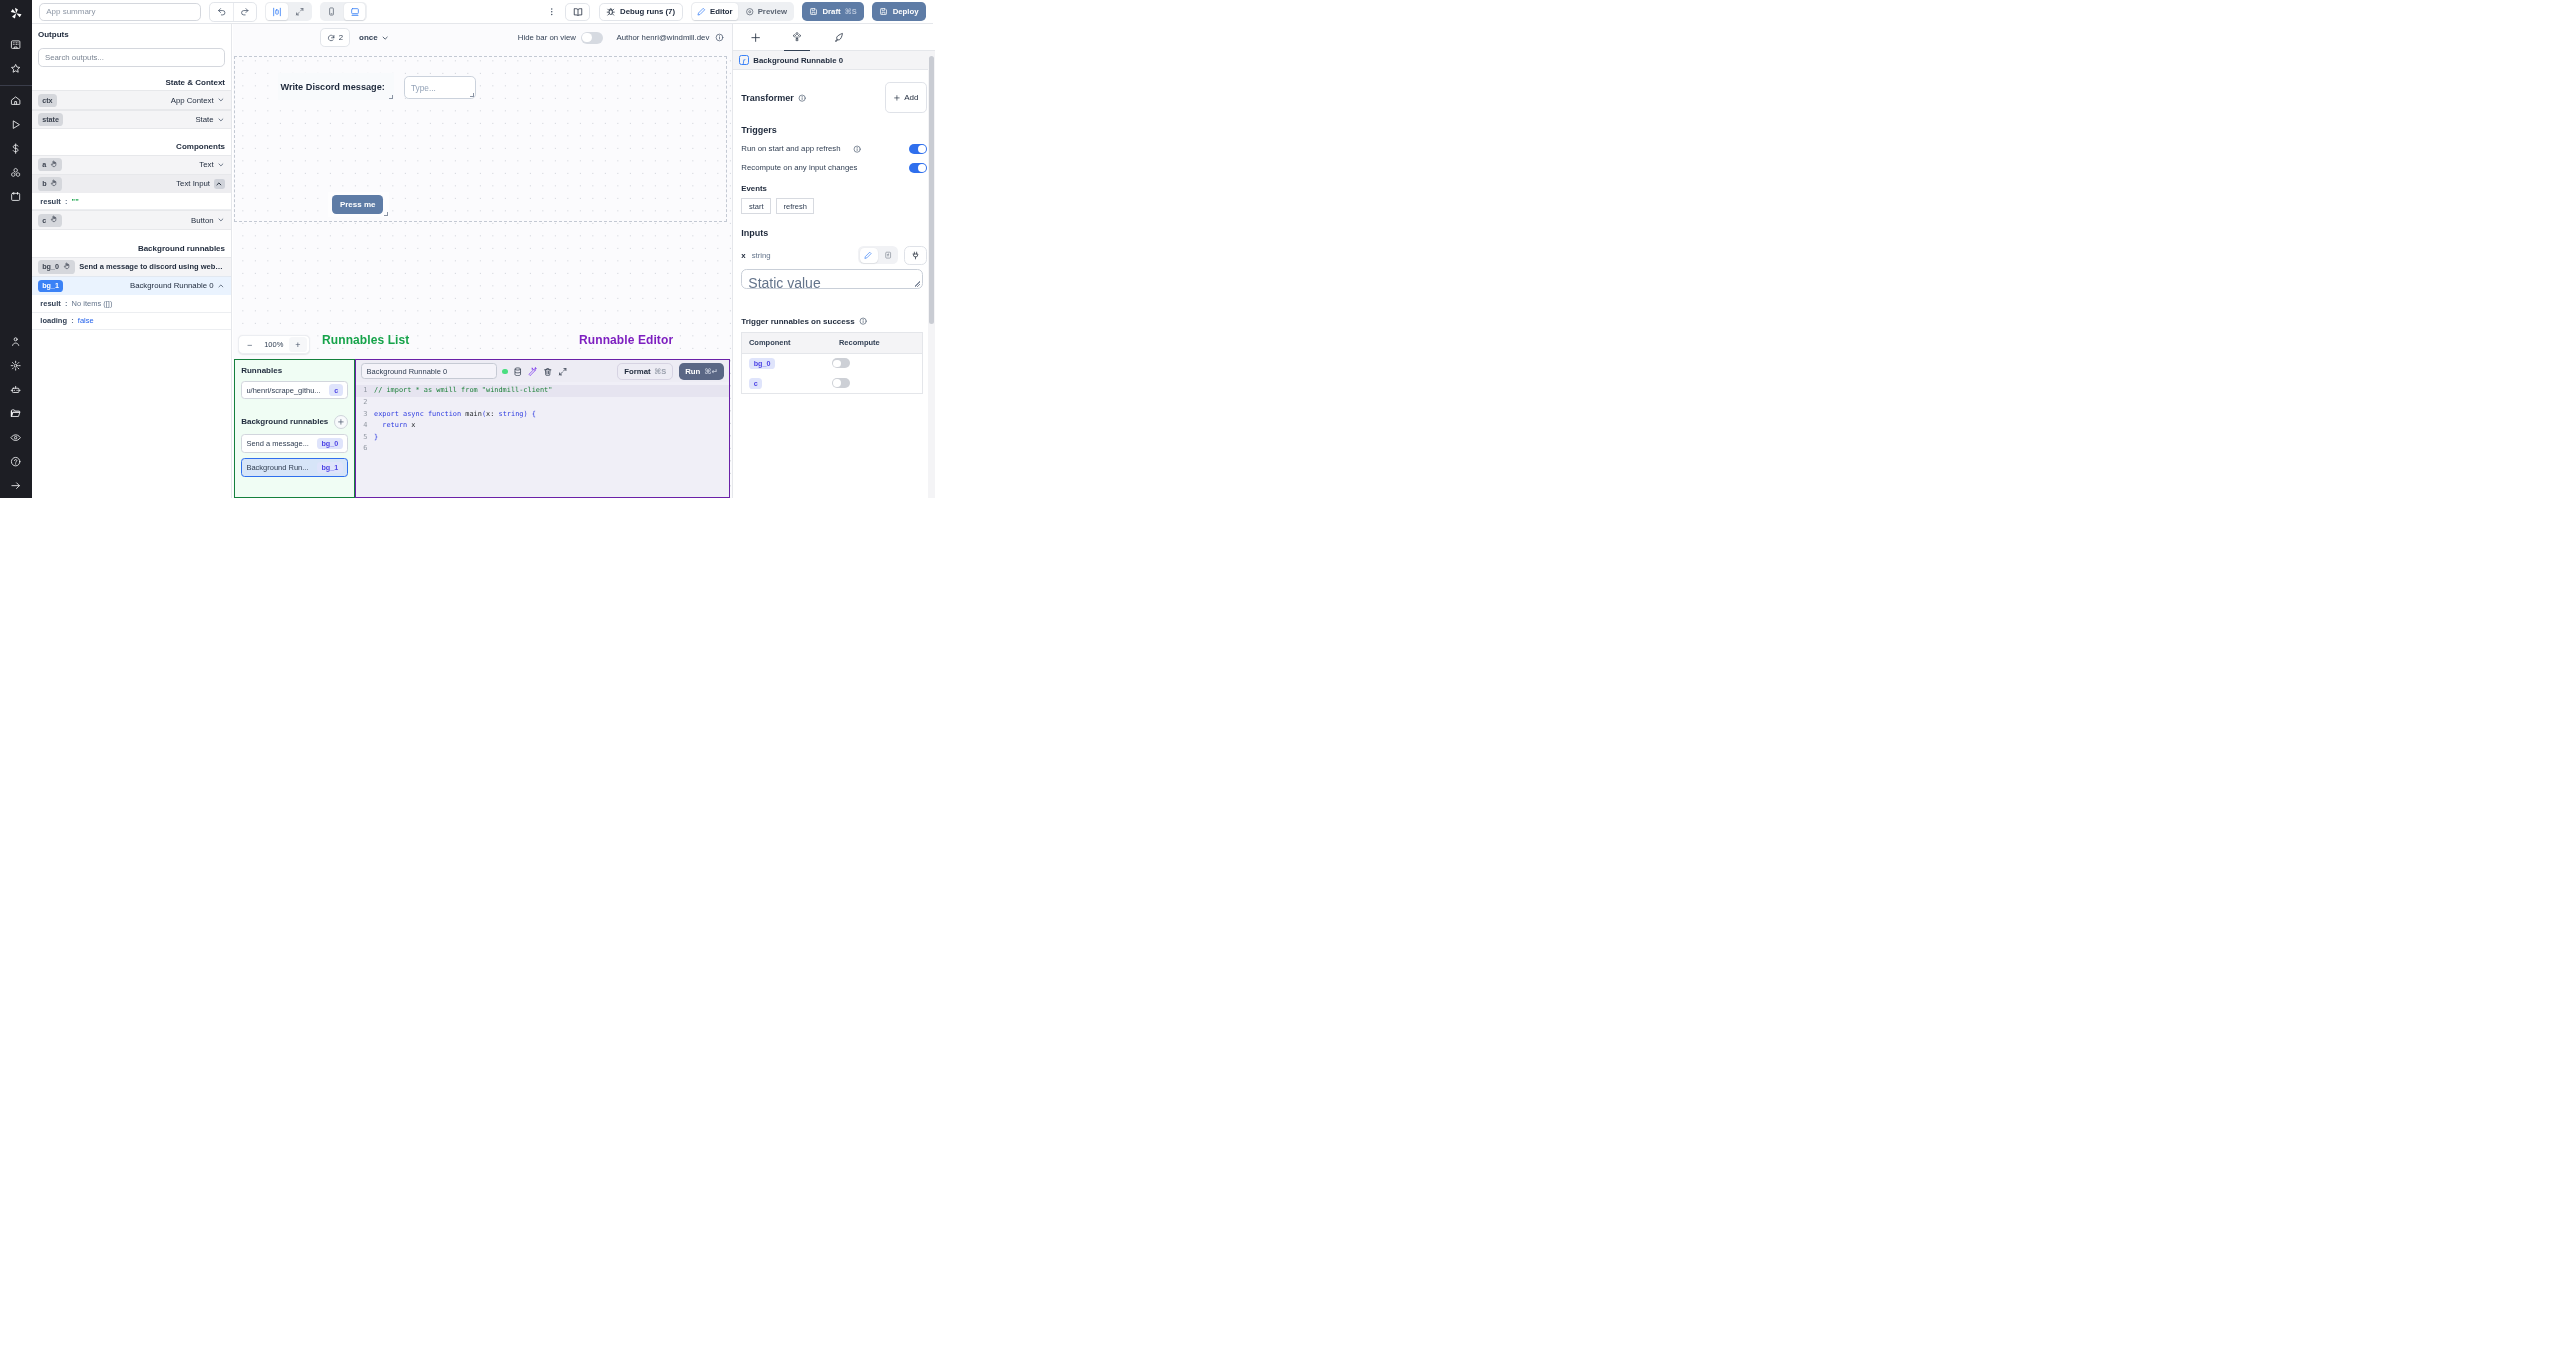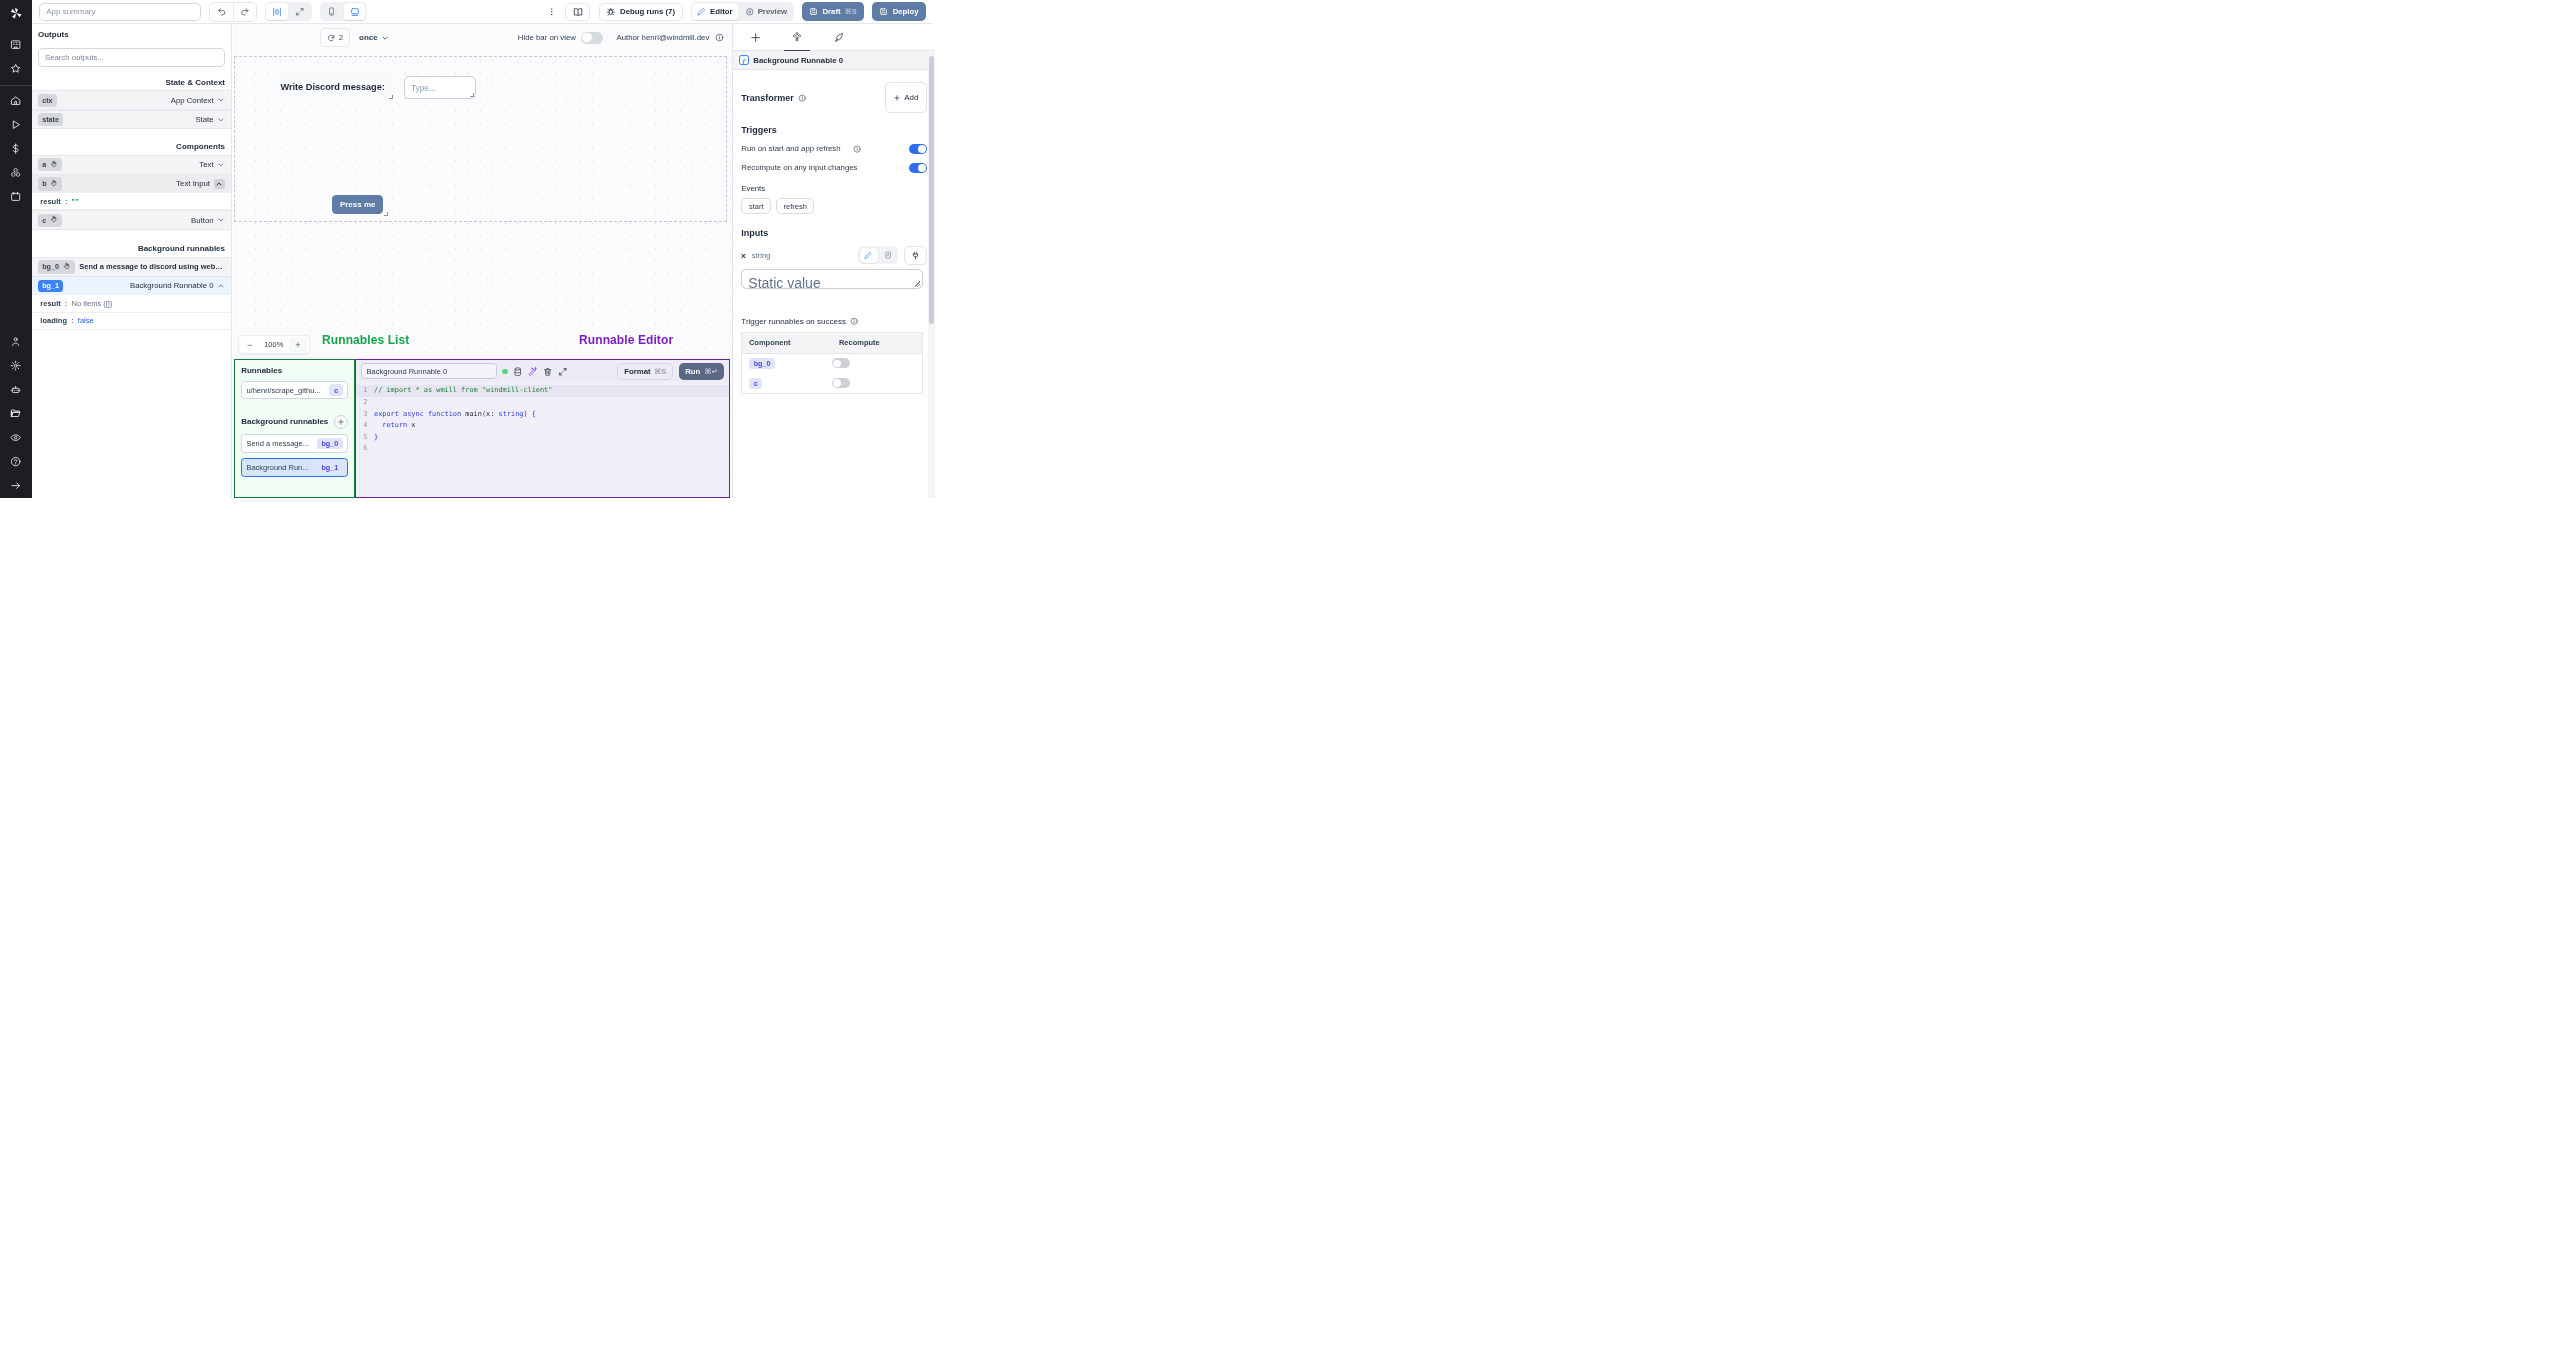--- a/index.html
+++ b/index.html
@@ -118,27 +118,27 @@
   .rpanel{position:absolute;right:0;top:24px;bottom:0;width:203px;background:#fff;border-left:0.6px solid #e5e7eb;z-index:10;}
   .rtabs{height:27.4px;border-bottom:0.6px solid #e5e7eb;display:flex;align-items:center;gap:15.5px;padding-left:9.5px;}
   .rtab{width:26px;height:27px;display:flex;align-items:center;justify-content:center;color:#2f3a4a;cursor:pointer;position:relative;}
   .rtab.active::after{content:"";position:absolute;left:0;right:0;bottom:-0.6px;height:1.8px;background:#334155;}
   .rhead{height:18.5px;background:#f4f4f6;border-bottom:0.6px solid #e5e7eb;display:flex;align-items:center;gap:4.8px;padding:0 6px;}
   .fbox{width:9.5px;height:9.5px;border:1px solid #3b82f6;border-radius:2.4px;color:#3b82f6;font-size:6.6px;font-weight:700;font-style:italic;display:flex;align-items:center;justify-content:center;font-family:"Liberation Serif",serif;}
   .rhead .t{font-size:7.8px;font-weight:700;color:#1e293b;}
   .rbody{padding:0 8.3px;position:relative;}
   .sec-row{display:flex;align-items:center;gap:4.2px;}
   .h15{font-size:9px;font-weight:700;color:#1e293b;}
-  .h13{font-size:7.8px;font-weight:400;color:#1e293b;}
+  .h13{font-size:7.8px;font-weight:700;color:#1e293b;}
   .info{color:#475569;display:flex;}
   .add-btn{margin-left:auto;height:31px;border:0.6px solid #dfe2e8;border-radius:4.8px;background:#fff;display:flex;align-items:center;gap:3.6px;padding:0 7.2px;font-size:8px;color:#1e293b;cursor:pointer;}
   .trg-row{display:flex;align-items:center;margin-top:9px;font-size:7.8px;color:#334155;gap:12px;}
   .trg-row .toggle{margin-left:auto;}
   .chips{display:flex;gap:4.8px;margin-top:5.4px;}
-  .chip{border:0.6px solid #d7dae0;border-radius:5px;padding:2.4px 6.6px;font-size:7.5px;color:#334155;background:#fff;cursor:pointer;}
+  .chip{border:0.6px solid #d7dae0;border-radius:0;padding:2.4px 6.6px;font-size:7.5px;color:#334155;background:#fff;cursor:pointer;}
   .inp-row{display:flex;align-items:center;margin-top:8.3px;gap:6px;}
   .inp-row .vname{font-size:7.8px;font-weight:700;color:#1e293b;}
   .inp-row .vtype{font-size:7.8px;color:#64748b;}
   .mini-seg{margin-left:auto;background:#f1f2f5;border-radius:5.4px;padding:1.2px;display:flex;gap:1.2px;}
   .mini-seg .mbtn{width:18px;height:15.5px;border-radius:4.2px;display:flex;align-items:center;justify-content:center;color:#737b88;cursor:pointer;}
   .mini-seg .mbtn.active{background:#fff;box-shadow:0 0.6px 1.2px rgba(16,24,40,.15);color:#3b82f6;}
   .plug-btn{width:22.7px;height:18.5px;border:0.6px solid #dfe2e8;border-radius:5.4px;background:#fff;display:flex;align-items:center;justify-content:center;color:#1f2937;cursor:pointer;}
   .static-input{margin-top:4.8px;width:182px;height:20px;border:0.6px solid #c9cfd8;border-radius:5.4px;padding:4.2px 6px;font-size:14px;color:#334155;background:#fff;position:relative;}
   .static-input .ph{color:#64748b;}
   .resize-lines{position:absolute;right:2.4px;bottom:1.8px;width:5.4px;height:5.4px;

